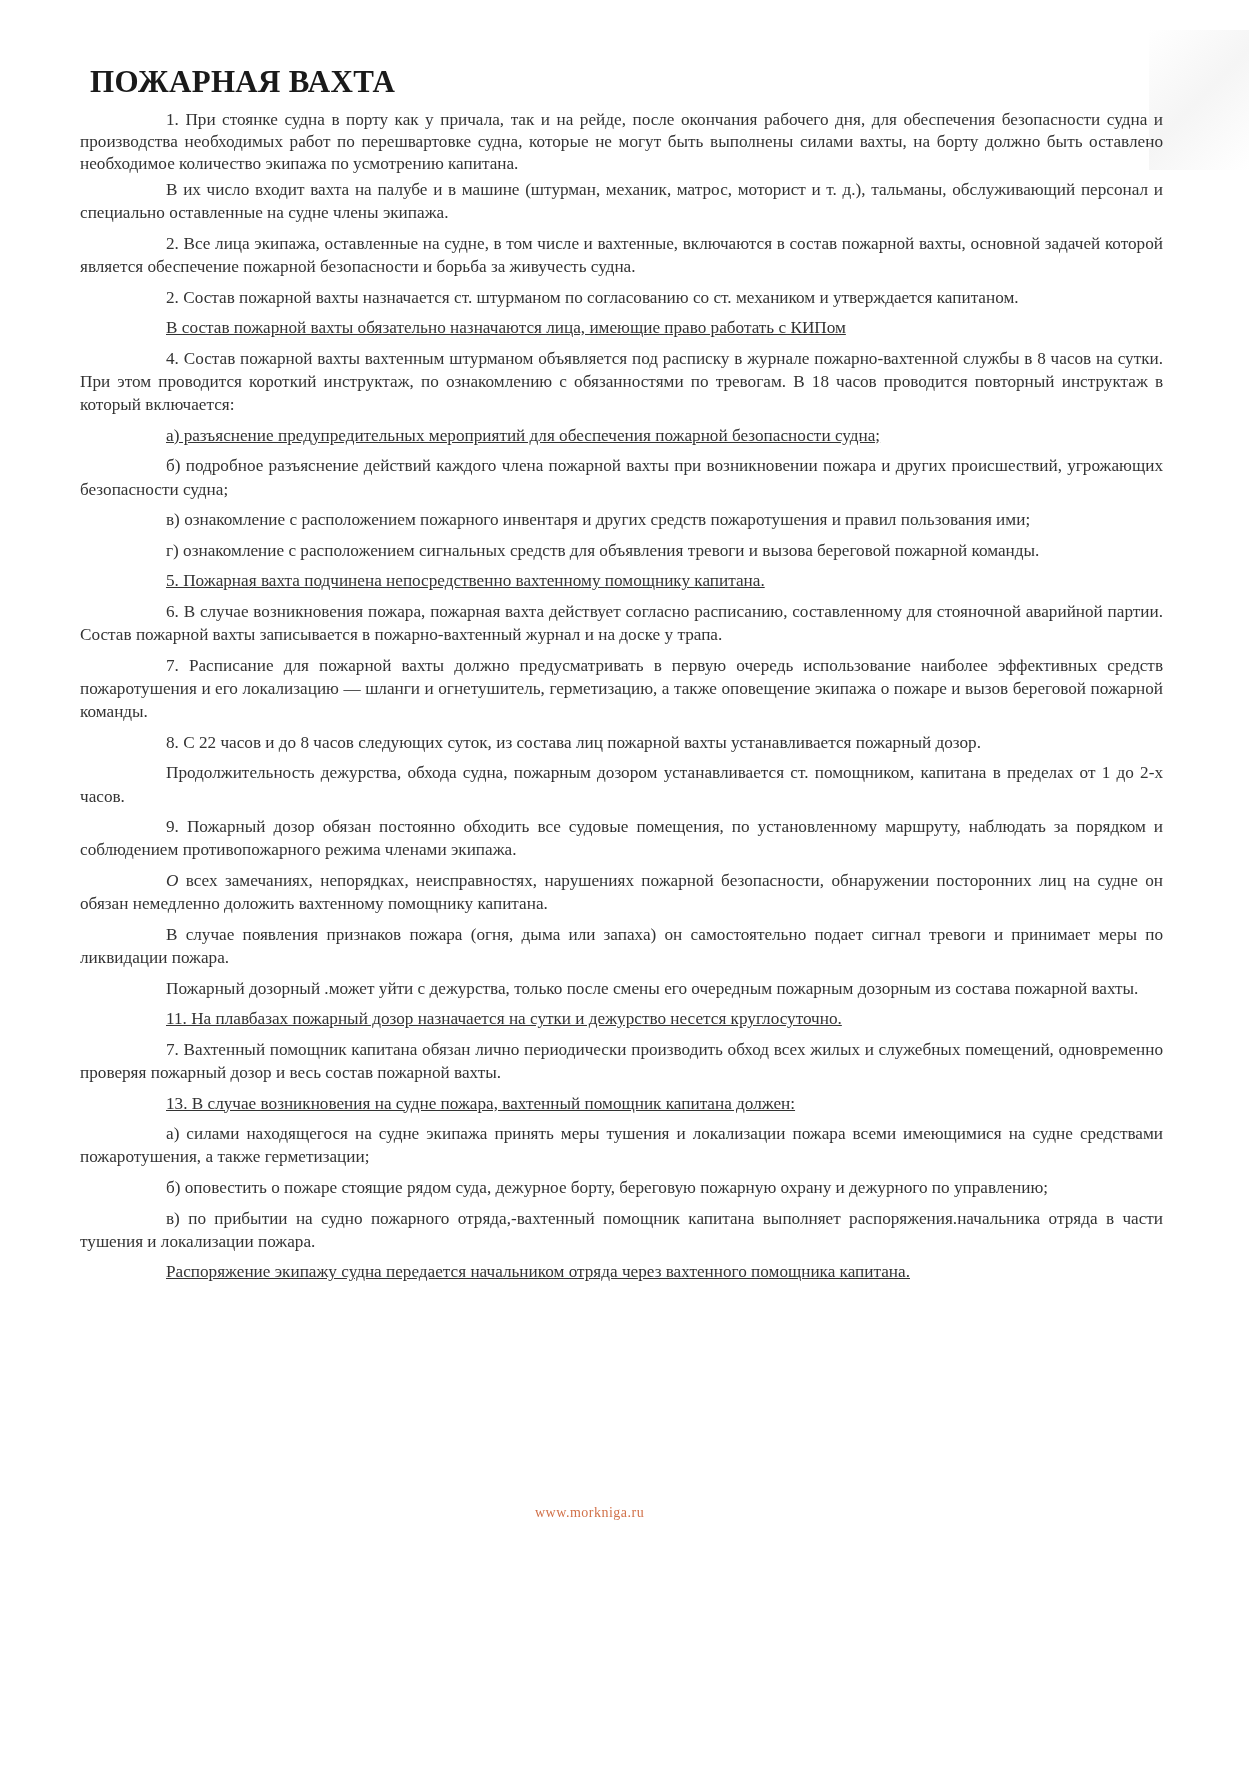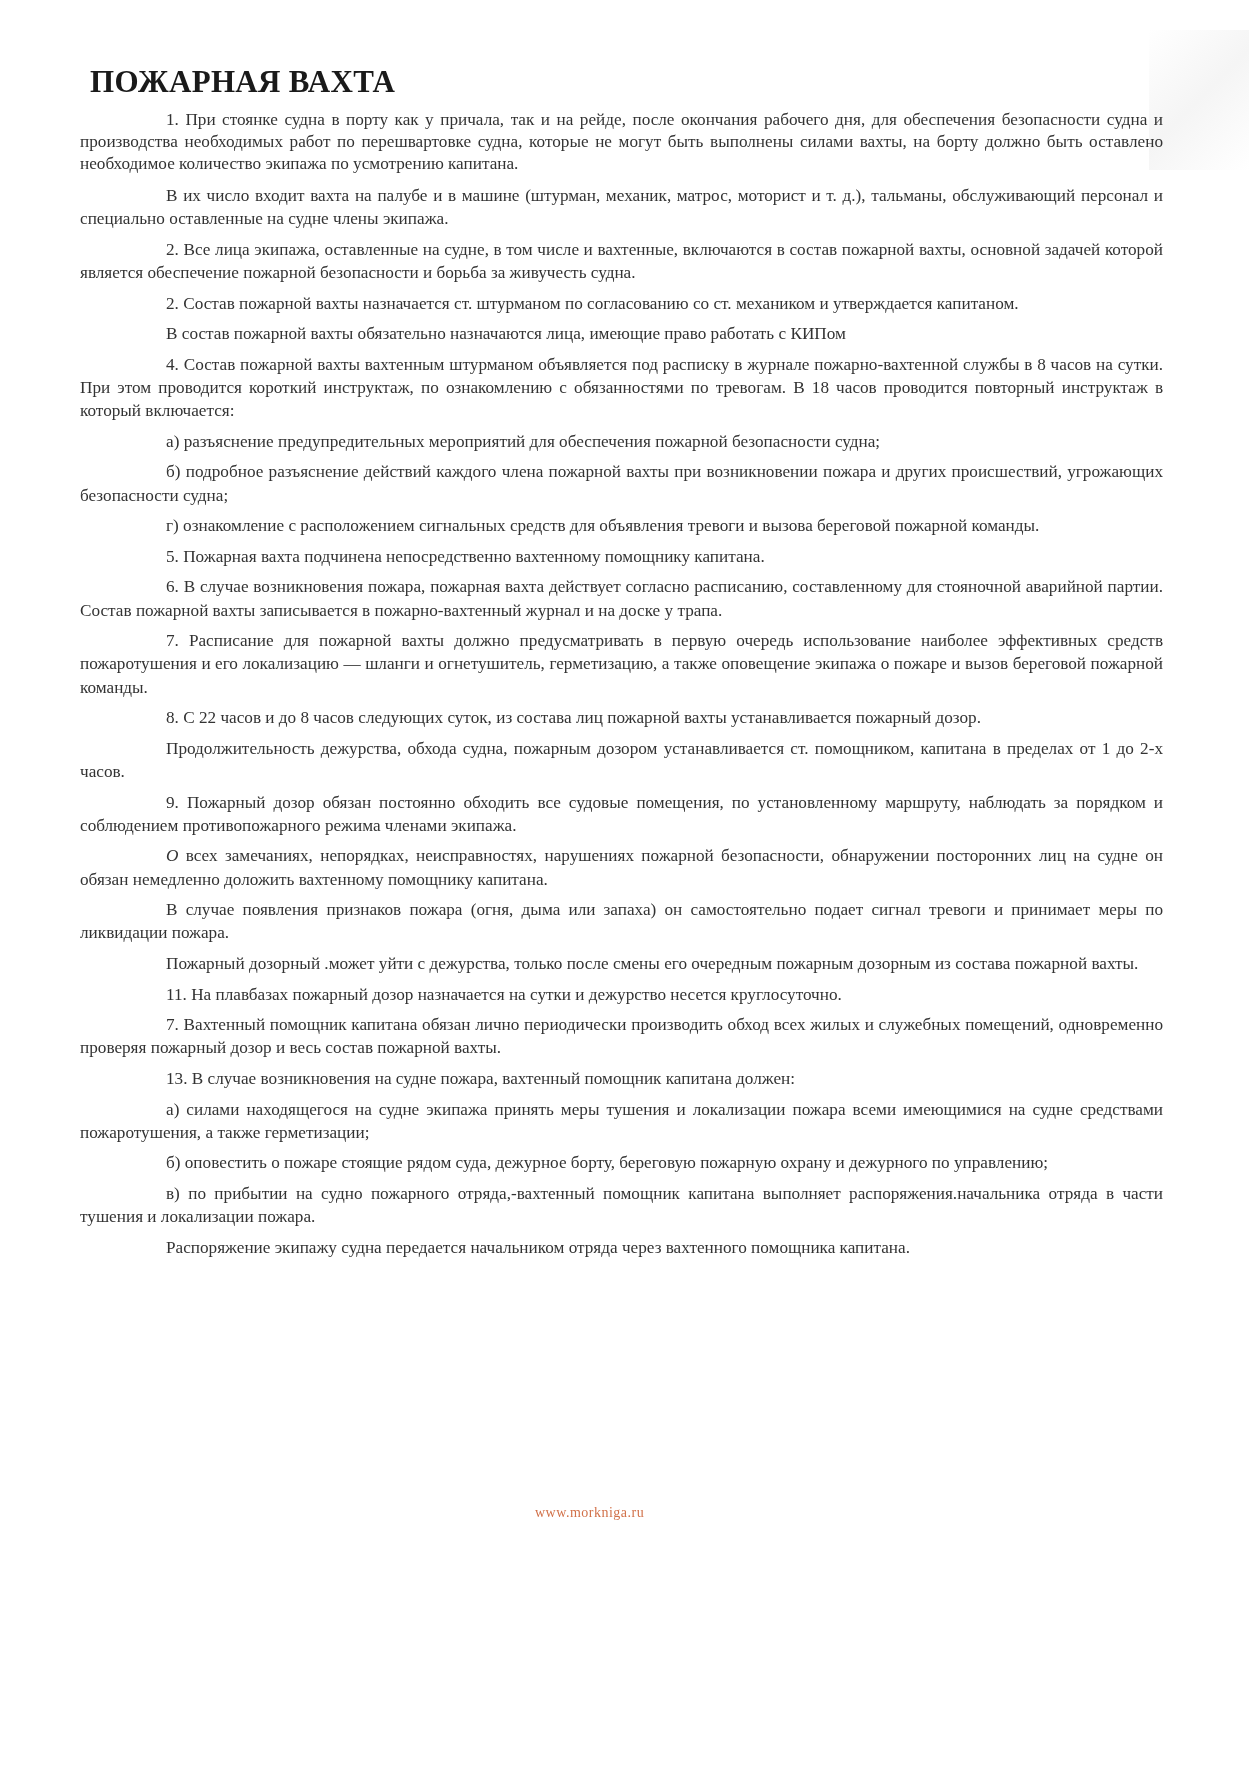--- a/index.html
+++ b/index.html
@@ -36,24 +36,25 @@
     .para {
       font-size: 17.2px;
       line-height: 23.2px;
       text-align: justify;
       text-indent: 86px;
       margin: 0 0 7.4px 0;
       color: #333333;
     }
     .para.tight {
       line-height: 22px;
-      margin-bottom: 9px;
+      margin-bottom: 3px;
     }
     .para.single {
       text-align-last: left;
+      text-decoration: underline;
     }
     .para .lead-italic {
       font-style: italic;
     }
     .watermark {
       position: absolute;
       left: 535px;
       top: 1505px;
       font-family: "Liberation Serif", serif;
       font-weight: normal;
@@ -82,20 +83,21 @@
   <h1 class="doc-title">ПОЖАРНАЯ ВАХТА</h1>
 
   <p class="para tight">1. При стоянке судна в порту как у причала, так и на рейде, после окончания рабочего дня, для обеспечения безопасности судна и производства необходимых работ по перешвартовке судна,  которые не могут быть выполнены силами вахты, на борту должно быть оставлено необходимое количество экипажа по усмотрению капитана.</p>
   <p class="para">В их число входит вахта на палубе и в машине (штурман, механик, матрос, моторист и т. д.), тальманы, обслуживающий персонал и специально оставленные на судне члены экипажа.</p>
   <p class="para">2. Все лица экипажа, оставленные на судне, в том числе и вахтенные, включаются в состав пожарной вахты, основной задачей которой является обеспечение пожарной безопасности и борьба за живучесть судна.</p>
   <p class="para">2. Состав пожарной вахты назначается ст. штурманом по согласованию со ст. механиком и утверждается капитаном.</p>
   <p class="para single">В состав пожарной вахты обязательно назначаются лица, имеющие право работать с КИПом</p>
   <p class="para">4. Состав пожарной вахты вахтенным штурманом объявляется под расписку в журнале пожарно-вахтенной службы в 8 часов на сутки. При этом проводится короткий инструктаж, по ознакомлению с обязанностями по тревогам. В 18 часов проводится повторный инструктаж в который включается:</p>
   <p class="para single">а) разъяснение предупредительных мероприятий для обеспечения пожарной безопасности судна;</p>
   <p class="para">б) подробное разъяснение действий каждого члена пожарной вахты при возникновении пожара и других происшествий, угрожающих безопасности судна;</p>
+  <p class="para">в) ознакомление с расположением пожарного инвентаря и других средств пожаротушения и правил пользования ими;</p>
   <p class="para">г) ознакомление с расположением сигнальных средств для объявления тревоги и вызова береговой пожарной команды.</p>
   <p class="para single">5. Пожарная вахта подчинена непосредственно вахтенному помощнику капитана.</p>
   <p class="para">6. В случае возникновения пожара, пожарная вахта действует согласно расписанию, составленному для стояночной аварийной партии. Состав пожарной вахты записывается в пожарно-вахтенный журнал и на доске у трапа.</p>
   <p class="para">7. Расписание для пожарной вахты должно предусматривать в первую очередь использование наиболее эффективных средств пожаротушения и его локализацию — шланги и огнетушитель, герметизацию, а также оповещение экипажа о пожаре и вызов береговой пожарной команды.</p>
   <p class="para">8. С 22 часов и до 8 часов следующих суток, из состава лиц пожарной вахты устанавливается пожарный дозор.</p>
   <p class="para">Продолжительность дежурства, обхода судна, пожарным дозором устанавливается ст. помощником, капитана в пределах от 1 до 2-х часов.</p>
   <p class="para">9. Пожарный дозор обязан постоянно обходить все судовые помещения, по установленному маршруту, наблюдать за порядком и соблюдением противопожарного режима членами экипажа.</p>
   <p class="para"><span class="lead-italic">О </span><span>всех замечаниях, непорядках, неисправностях, нарушениях пожарной безопасности, обнаружении посторонних лиц на судне он обязан немедленно доложить вахтенному помощнику капитана.</span></p>
   <p class="para">В случае появления признаков пожара (огня, дыма или запаха) он самостоятельно подает сигнал тревоги и принимает меры по ликвидации пожара.</p>
   <p class="para">Пожарный дозорный .может уйти с дежурства, только после смены его очередным пожарным дозорным из состава пожарной вахты.</p>

